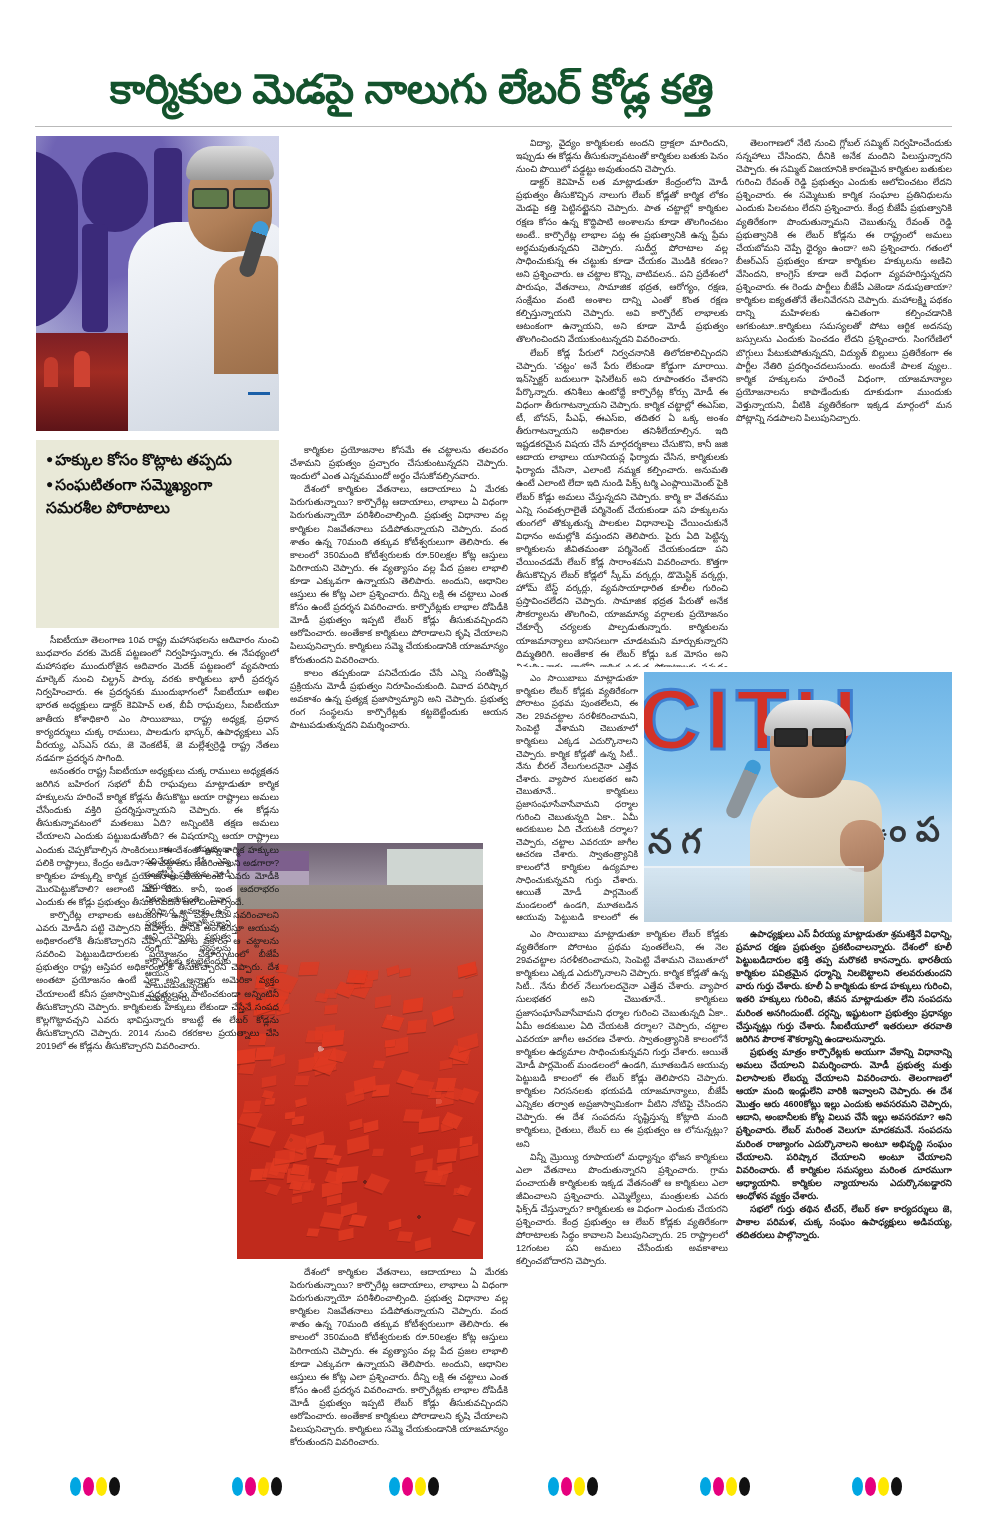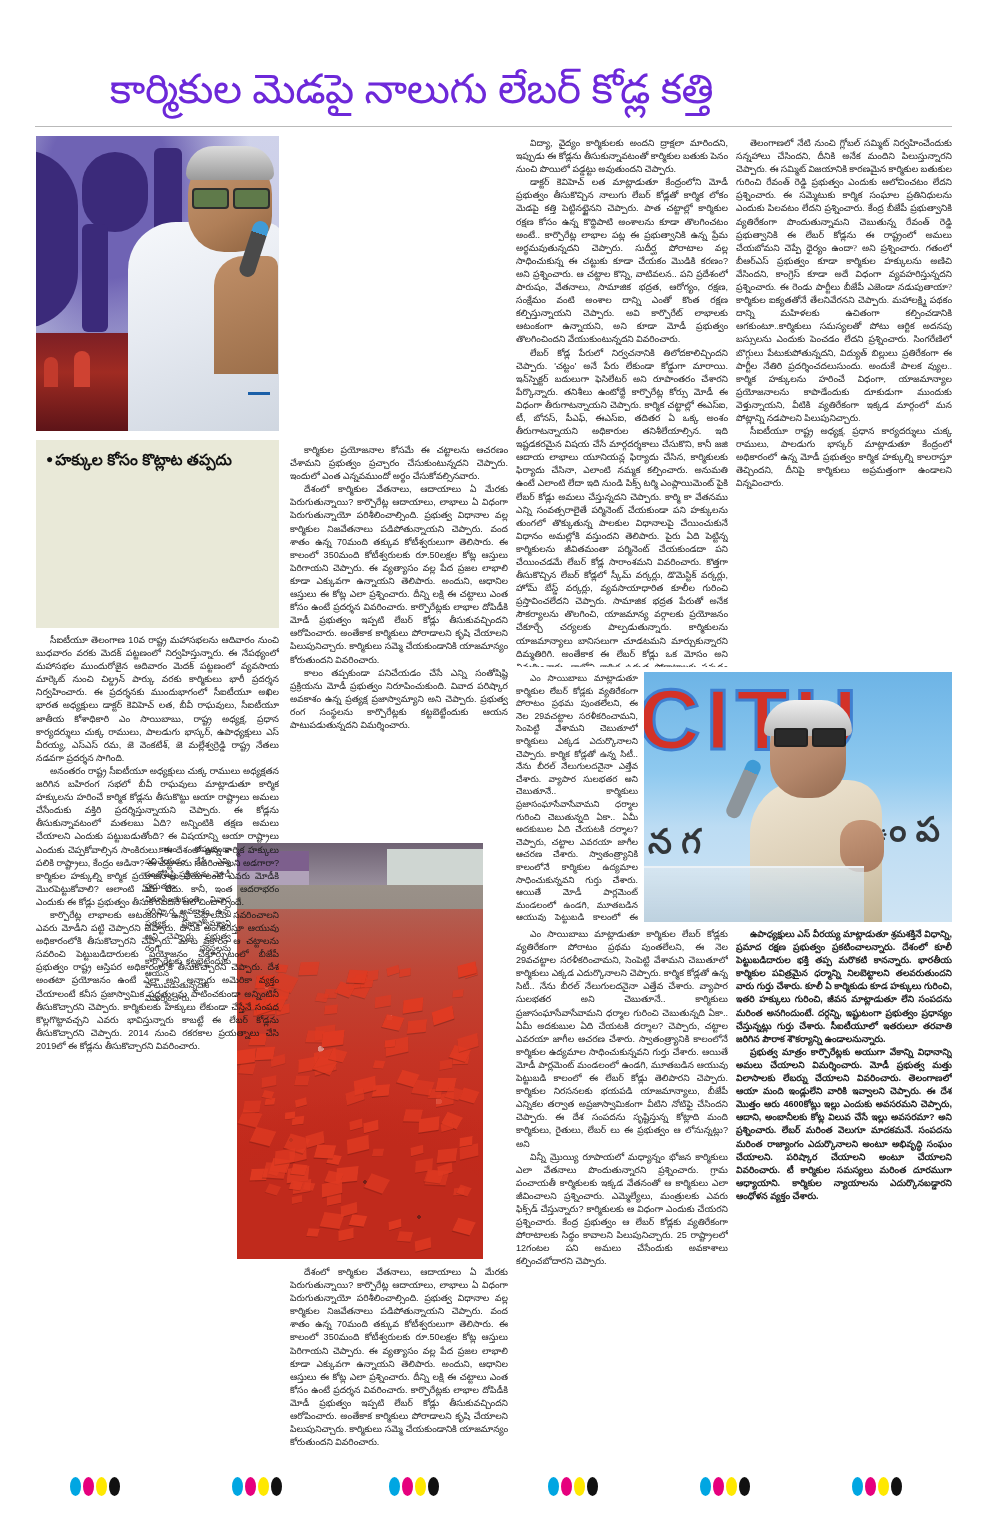--- a/index.html
+++ b/index.html
@@ -25,22 +25,22 @@
   }
   .masthead .pageno{
     position:absolute;right:30px;top:-2px;
     color:#c9e22a;font-size:30px;font-weight:bold;line-height:34px;
   }
 
   
   .headline{
     position:absolute;left:0;top:64px;width:823px;
     text-align:center;
-    color:#6d28d9;
-    font-size:41px;font-weight:normal;
+    color:#14532d;
+    font-size:41px;font-weight:bold;
     letter-spacing:-0.5px;
     line-height:50px;
     white-space:nowrap;
   }
   .rule{
     position:absolute;left:35px;width:917px;height:1px;background:#b9b9b9;
   }
 
   
   .photo{position:absolute;overflow:hidden;background:#ccc;}
@@ -197,20 +197,23 @@
     <div class="ph1-glass">
         <i></i>
         <i></i>
       </div>
     <div class="ph1-mic"></div>
   </div>
 
   <div class="bulletbox">
     <div class="b">
       <span class="dot">●</span><span>హక్కుల కోసం కొట్లాట తప్పదు</span>
+    </div>
+    <div class="b">
+      <span class="dot">●</span><span>సంఘటితంగా సమ్మెఖ్యంగా సమరశీల పోరాటాలు</span>
     </div>
   </div>
 
   <div class="photo" id="photo-rally">
     <div class="ph3-sky"></div>
     <div class="ph3-bldgL"></div>
     <div class="ph3-bldgR"></div>
     <div class="ph3-road"></div>
     <div class="ph3-crowd">
       <div class="ph3-spec"></div>
@@ -356,21 +359,21 @@
     <div class="ph2-podium"></div>
   </div>
 
   <div class="col" id="c1a" style="left:36px;top:634px;width:243px;height:842px;">
     <p>సీఐటీయూ తెలంగాణ 10వ రాష్ట్ర మహాసభలను ఆదివారం నుంచి బుధవారం వరకు మెదక్ పట్టణంలో నిర్వహిస్తున్నారు. ఈ నేపథ్యంలో మహాసభల ముందురోజైన ఆదివారం మెదక్ పట్టణంలో వ్యవసాయ మార్కెట్ నుంచి చిల్డ్రన్ పార్కు వరకు కార్మికులు భారీ ప్రదర్శన నిర్వహించారు. ఈ ప్రదర్శనకు ముందుభాగంలో సీఐటీయూ అఖిల భారత అధ్యక్షులు డాక్టర్ కెవిహెచ్ లత, బీవీ రాఘవులు, సీఐటీయూ జాతీయ కోశాధికారి ఎం సాయిబాబు, రాష్ట్ర అధ్యక్ష, ప్రధాన కార్యదర్శులు చుక్క రాములు, పాలడుగు భాస్కర్, ఉపాధ్యక్షులు ఎస్ వీరయ్య, ఎస్ఎస్ రమ, జె వెంకటేశ్, జె మల్లేశ్వర్రెడ్డి రాష్ట్ర నేతలు నడవగా ప్రదర్శన సాగింది.</p>
     <p>అనంతరం రాష్ట్ర సీఐటీయూ అధ్యక్షులు చుక్క రాములు అధ్యక్షతన జరిగిన బహిరంగ సభలో బీవీ రాఘవులు మాట్లాడుతూ కార్మిక హక్కులను హరించే కార్మిక కోడ్లను తీసుకొట్టు ఆయా రాష్ట్రాలు అమలు చేసేందుకు వక్తిరి ప్రదర్శిస్తున్నాయని చెప్పారు. ఈ కోడ్లను తీసుకున్నావటంలో మతలబు ఏది? అన్నింటికి తక్షణ అమలు చేయాలని ఎందుకు పట్టుబడుతోంది? ఈ విషయాన్ని ఆయా రాష్ట్రాలు ఎందుకు చెప్పకోవాల్సిన సాంకిరులు. ఈ దేశంలో ఉన్న కార్మిక హక్కులు పలికి రాష్ట్రాలు, కేంద్రం ఆడినా? ఈ చట్టాలను సవరించాలని అడగారా? కార్మికుల హక్కుల్ని కార్మిక ప్రయోజనాలు చేయాలంటే ఎవరు మోడీకి మొరపెట్టుకోవాలి? ఆలాంటి ఏమీ లేదు. కానీ, ఇంత ఆదరాభరం ఎందుకు ఈ కోడ్లు ప్రభుత్వం తీసుకొరపదనే ఆలోచించాల్సిందే.</p>
     <p>కార్పొరేట్ల లాభాలకు ఆటంకంగా ఉన్న చట్టాలను సవరించాలని ఎవరు మోడీని పట్టి చెప్పారని చెప్పారు. దానికి అంగీకరిస్తూ ఆయువు అధికారంలోకి తీసుకొచ్చారని చెప్పారు. మాట ప్రకారం ఆ చట్టాలను సవరించి పెట్టుబడిదారులకు ప్రయోజనం చేకూర్చుటంలో బీజేపీ ప్రభుత్వం రాష్ట్ర ఆస్తిపర అధికారంలోకి తీసుకొచ్చారని చెప్పారు. దేశ అంతటా ప్రయోజనం ఉంటే ఎలా అని అన్నారు అమెరికా వ్యక్తం చేయాలంటే కనీస ప్రజాస్వామిక పద్ధతులను పాటించకుండా అన్నింటినీ తీసుకొచ్చారని చెప్పారు. కార్మికులకు హక్కులు లేకుండా చేస్తేనే సంపద కొల్లగొట్టావచ్చని ఎవరు భావిస్తున్నారు కాబట్టే ఈ లేబర్ కోడ్లను తీసుకొచ్చారని చెప్పారు. 2014 నుంచి రకరకాల ప్రయత్నాలు చేసి 2019లో ఈ కోడ్లను తీసుకొచ్చారని వివరించారు.</p>
   </div>
 
   <div class="col" id="c2a" style="left:290px;top:444px;width:218px;height:392px;">
-    <p>కార్మికుల ప్రయోజనాల కోసమే ఈ చట్టాలను ఆచరణం చేశామని ప్రభుత్వం ప్రచ్చారం చేసుకుంటున్నదని చెప్పారు. ఇందులో ఎంత ఎన్నవముందో అర్థం చేసుకోవల్సినవారు.</p>
+    <p>కార్మికుల ప్రయోజనాల కోసమే ఈ చట్టాలను తలవరం చేశామని ప్రభుత్వం ప్రచ్చారం చేసుకుంటున్నదని చెప్పారు. ఇందులో ఎంత ఎన్నవముందో అర్థం చేసుకోవల్సినవారు.</p>
     <p>దేశంలో కార్మికుల వేతనాలు, ఆదాయాలు ఏ మేరకు పెరుగుతున్నాయి? కార్పొరేట్ల ఆదాయాలు, లాభాలు ఏ విధంగా పెరుగుతున్నాయో పరిశీలించాల్సింది. ప్రభుత్వ విధానాల వల్ల కార్మికుల నిజవేతనాలు పడిపోతున్నాయని చెప్పారు. వంద శాతం ఉన్న 70మంది తక్కువ కోటీశ్వరులుగా తెలిసారు. ఈ కాలంలో 350మంది కోటీశ్వరులకు రూ.50లక్షల కోట్ల ఆస్తులు పెరిగాయని చెప్పారు. ఈ వ్యత్యాసం వల్ల పేద ప్రజల లాభాలి కూడా ఎక్కువగా ఉన్నాయని తెలిపారు. అందుని, ఆధానిల ఆస్తులు ఈ కోట్ల ఎలా ప్రశ్నించారు. దీన్ని లక్షి ఈ చట్టాలు ఎంత కోసం ఉంటే ప్రదర్శన వివరించారు. కార్పొరేట్లకు లాభాల దోపిడీకి మోడీ ప్రభుత్వం ఇప్పటి లేబర్ కోడ్లు తీసుకువచ్చిందని ఆరోపించారు. అంతేకాక కార్మికులు పోరాడాలని కృషి చేయాలని పిలుపునిచ్చారు. కార్మికులు సమ్మె చేయకుండానికి యాజమాన్యం కోరుతుందని వివరించారు.</p>
     <p>కాలం తప్పకుండా పనిచేయడం చేసే ఎన్ని సంతోషిష్టి ప్రక్రియను మోడీ ప్రభుత్వం నిరూపించుకుంది. వివాద పరిష్కార అవకాశం ఉన్న ప్రత్యక్ష ప్రజాస్వామ్యాని అని చెప్పారు. ప్రభుత్వ రంగ సంస్థలను కార్పొరేట్లకు కట్టబెట్టేందుకు ఆయన పాటుపడుతున్నదని విమర్శించారు.</p>
   </div>
 
   <div class="col" id="c2b" style="left:145px;top:843px;width:86px;height:170px;font-size:8.6px;line-height:12.4px;">
     <p>కాలం తప్పకుండా పనిచేయడం చేసే ఎన్ని సంతోషిష్టి ప్రక్రియను మోడీ ప్రభుత్వం నిరూపించుకుంది. వివాద పరిష్కార అవకాశం ఉన్న ప్రత్యక్ష ప్రజాస్వామ్యాని అని చెప్పారు. ప్రభుత్వ రంగ సంస్థలను కార్పొరేట్లకు కట్టబెట్టేందుకు ఆయన పాటుపడుతున్నదని విమర్శించారు.</p>
   </div>
 
   <div class="col" id="c2c" style="left:290px;top:1266px;width:218px;height:210px;">
     <p>దేశంలో కార్మికుల వేతనాలు, ఆదాయాలు ఏ మేరకు పెరుగుతున్నాయి? కార్పొరేట్ల ఆదాయాలు, లాభాలు ఏ విధంగా పెరుగుతున్నాయో పరిశీలించాల్సింది. ప్రభుత్వ విధానాల వల్ల కార్మికుల నిజవేతనాలు పడిపోతున్నాయని చెప్పారు. వంద శాతం ఉన్న 70మంది తక్కువ కోటీశ్వరులుగా తెలిసారు. ఈ కాలంలో 350మంది కోటీశ్వరులకు రూ.50లక్షల కోట్ల ఆస్తులు పెరిగాయని చెప్పారు. ఈ వ్యత్యాసం వల్ల పేద ప్రజల లాభాలి కూడా ఎక్కువగా ఉన్నాయని తెలిపారు. అందుని, ఆధానిల ఆస్తులు ఈ కోట్ల ఎలా ప్రశ్నించారు. దీన్ని లక్షి ఈ చట్టాలు ఎంత కోసం ఉంటే ప్రదర్శన వివరించారు. కార్పొరేట్లకు లాభాల దోపిడీకి మోడీ ప్రభుత్వం ఇప్పటి లేబర్ కోడ్లు తీసుకువచ్చిందని ఆరోపించారు. అంతేకాక కార్మికులు పోరాడాలని కృషి చేయాలని పిలుపునిచ్చారు. కార్మికులు సమ్మె చేయకుండానికి యాజమాన్యం కోరుతుందని వివరించారు.</p>
@@ -386,26 +389,26 @@
     <p>ఎం సాయిబాబు మాట్లాడుతూ కార్మికుల లేబర్ కోడ్లకు వ్యతిరేకంగా పోరాటం ప్రథమ పుంతలేలని, ఈ నెల 29వచట్టాల సరళీకరించామని, సెంపెట్టి వేశామని చెబుతూలో కార్మికులు ఎక్కడ ఎదుర్కొనాలని చెప్పారు. కార్మిక కోడ్లతో ఉన్న సిటీ.. నేను బీరల్ నేలుగులదనైనా ఎత్తేవ చేశారు. వ్యాపార సులభతర అని చెబుతూనే.. కార్మికులు ప్రజాసంఘాసేవాసేవామని ధర్మాల గురించి చెబుతున్నది ఏకా.. ఏమీ అదకుబుల ఏది చేయటకి దర్శాల? చెప్పారు, చట్టాల ఎవరయా జాగీల ఆచరణ చేశారు. స్వాతంత్ర్యానికి కాలంలోనే కార్మికుల ఉద్యమాల సాధించుకున్నవని గుర్తు చేశారు. ఆయితే మోడీ పార్లమెంట్ మండలంలో ఉండగి, మూతబడిన ఆయువు పెట్టుబడి కాలంలో ఈ లేబర్ కోడ్లు తెలిపారని చెప్పారు. కార్మికుల నిరసనలకు భయపడి యాజమాన్యాలు, బీజేపీ ఎన్నికల తర్వాత అప్రజాస్వామికంగా వీటిని నోటిఫై చేసిందని చెప్పారు. ఈ దేశ సంపదను సృష్టిస్తున్న కోట్లాది మంది కార్మికులు, రైతులు, లేబర్ లు ఈ ప్రభుత్వం ఆ లోనున్నట్లు? అని</p>
   </div>
 
   <div class="col" id="c3c" style="left:516px;top:928px;width:212px;height:548px;">
     <p>ఎం సాయిబాబు మాట్లాడుతూ కార్మికుల లేబర్ కోడ్లకు వ్యతిరేకంగా పోరాటం ప్రథమ పుంతలేలని, ఈ నెల 29వచట్టాల సరళీకరించామని, సెంపెట్టి వేశామని చెబుతూలో కార్మికులు ఎక్కడ ఎదుర్కొనాలని చెప్పారు. కార్మిక కోడ్లతో ఉన్న సిటీ.. నేను బీరల్ నేలుగులదనైనా ఎత్తేవ చేశారు. వ్యాపార సులభతర అని చెబుతూనే.. కార్మికులు ప్రజాసంఘాసేవాసేవామని ధర్మాల గురించి చెబుతున్నది ఏకా.. ఏమీ అదకుబుల ఏది చేయటకి దర్శాల? చెప్పారు, చట్టాల ఎవరయా జాగీల ఆచరణ చేశారు. స్వాతంత్ర్యానికి కాలంలోనే కార్మికుల ఉద్యమాల సాధించుకున్నవని గుర్తు చేశారు. ఆయితే మోడీ పార్లమెంట్ మండలంలో ఉండగి, మూతబడిన ఆయువు పెట్టుబడి కాలంలో ఈ లేబర్ కోడ్లు తెలిపారని చెప్పారు. కార్మికుల నిరసనలకు భయపడి యాజమాన్యాలు, బీజేపీ ఎన్నికల తర్వాత అప్రజాస్వామికంగా వీటిని నోటిఫై చేసిందని చెప్పారు. ఈ దేశ సంపదను సృష్టిస్తున్న కోట్లాది మంది కార్మికులు, రైతులు, లేబర్ లు ఈ ప్రభుత్వం ఆ లోనున్నట్లు? అని</p>
     <p>విన్నీ మ్రొయ్యి రూపాయలో మధ్యాన్నం భోజన కార్మికులు ఎలా వేతనాలు పొందుతున్నారని ప్రశ్నించారు. గ్రామ పంచాయతీ కార్మికులకు ఇక్కడ వేతనంతో ఆ కార్మికులు ఎలా జీవించాలని ప్రశ్నించారు. ఎమ్మెల్యేలు, మంత్రులకు ఎవరు ఫిక్స్‌డ్ చేస్తున్నారు? కార్మికులకు ఆ విధంగా ఎందుకు చేయరని ప్రశ్నించారు. కేంద్ర ప్రభుత్వం ఆ లేబర్ కోడ్లకు వ్యతిరేకంగా పోరాటాలకు సిద్ధం కావాలని పిలుపునిచ్చారు. 25 రాష్ట్రాలలో 12గంటల పని అమలు చేసేందుకు అవకాశాలు కల్పించబోదారని చెప్పారు.</p>
   </div>
 
   <div class="col" id="c4a" style="left:736px;top:137px;width:216px;height:530px;font-family:Liberation Serif, serif;">
     <p>తెలంగాణలో నేటి నుంచి గ్లోబల్ సమ్మిట్ నిర్వహించేందుకు సన్నహాలు చేసిందని, దీనికి అనేక మందిని పిలుస్తున్నారని చెప్పారు. ఈ సమ్మిట్ విజయానికి కారణమైన కార్మికుల బతుకుల గురించి రేవంత్ రెడ్డి ప్రభుత్వం ఎందుకు ఆలోచించటం లేదని ప్రశ్నించారు. ఈ సమ్మెటుకు కార్మిక సంఘాల ప్రతినిధులను ఎందుకు పిలవటం లేదని ప్రశ్నించారు. కేంద్ర బీజేపీ ప్రభుత్వానికి వ్యతిరేకంగా పొందుతున్నామని చెబుతున్న రేవంత్ రెడ్డి ప్రభుత్వానికి ఈ లేబర్ కోడ్లను ఈ రాష్ట్రంలో అమలు చేయబోమని చెప్పే ధైర్యం ఉందా? అని ప్రశ్నించారు. గతంలో బీఆర్ఎస్ ప్రభుత్వం కూడా కార్మికుల హక్కులను అణిచి వేసిందని, కాంగ్రెస్ కూడా అదే విధంగా వ్యవహరిస్తున్నదని ప్రశ్నించారు. ఈ రెండు పార్టీలు బీజేపీ ఎజెండా నడుపుతాయా? కార్మికుల ఐక్యతతోనే తేలనివేరనని చెప్పారు. మహాలక్ష్మి పథకం దాన్ని మహిళలకు ఉచితంగా కల్పించడానికి ఆగకుంటూ..కార్మికులు సమస్యలతో పోటు ఆర్టిక అదనపు బస్సులను ఎందుకు పెంచడం లేదని ప్రశ్నించారు. సింగరేణిలో బొగ్గులు పేటుకుపోతున్నదని, విద్యుత్ బిల్లులు ప్రతిరేకంగా ఈ పార్టీల నేతిరి ప్రదర్శించదలుసుందు. అందుకే పాలక వ్యుల.. కార్మిక హక్కులను హరించే విధంగా, యాజమాన్యాల ప్రయోజనాలను కాపాడేందుకు దూకుడుగా ముందుకు వెళ్తున్నాయని, వీటికి వ్యతిరేకంగా ఇక్కడ మార్గంలో మన పోట్లాన్ని నడపాలని పిలుపునిచ్చారు.</p>
-    <p>సీఐటీయూ రాష్ట్ర అధ్యక్ష, ప్రధాన కార్యదర్శులు చుక్క రాములు, పాలడుగు భాస్కర్ మాట్లాడుతూ కేంద్రంలో అధికారంలో ఉన్న మోడీ ప్రభుత్వం కార్మిక హక్కుల్ని కాలరాస్తూ తెచ్చిందని, దీనిపై కార్మికులు అప్రమత్తంగా ఉండాలని విన్నవించారు.</p>
   </div>
 
   <div class="col" id="c4b" style="left:736px;top:928px;width:216px;height:548px;font-weight:bold;">
     <p>ఉపాధ్యక్షులు ఎస్ వీరయ్య మాట్లాడుతూ శ్రమశక్తినే విధాన్ని, ప్రమాద రక్షణ ప్రభుత్వం ప్రకటించాలన్నారు. దేశంలో కూలీ పెట్టుబడిదారుల భక్తి తప్ప మరొకటి కానన్నారు. భారతీయ కార్మికుల పవిత్రమైన ధర్మాన్ని నిలబెట్టాలని తలవరుతుందని వారు గుర్తు చేశారు. కూలీ ఏ కార్మికుడు కూడ హక్కులు గురించి, ఇతరి హక్కులు గురించి, జీవన మాట్లాడుతూ లేని సంపదను మరింత అనగిందుంటే. దర్గన్ని, ఇష్టుటంగా ప్రభుత్వం ప్రధాన్యం చేస్తున్నట్లు గుర్తు చేశారు. సీఐటీయూలో ఇతరులూ తరవాతి జరిగిన పౌరాక శౌకర్యాన్ని ఉండాలనున్నారు.</p>
     <p>ప్రభుత్వ మాత్రం కార్పొరేట్లకు అయుగా వేకాన్ని విధానాన్ని అమలు చేయాలని విమర్శించారు. మోడీ ప్రభుత్వ మత్తు విలాసాలకు లేబర్ను చేయాలని వివరించారు. తెలంగాణలో ఆయా మంది ఇండ్లులేని వారికి ఇవ్వాలని చెప్పారు. ఈ దేశ మొత్తం ఆరు 4600కోట్లు ఇల్లు ఎందుకు అవసరమని చెప్పారు, ఆదాని, అంబానీలకు కోట్ల విలువ చేసే ఇల్లు అవసరమా? అని ప్రశ్నించారు. లేబర్ మరింత వెలుగూ మాదకమనే. సంపదను మరింత రాజ్యాంగం ఎదుర్కొనాలని అంటూ అభివృద్ధి సంఘం చేయాలని. పరిష్కార చేయాలని అంటూ చేయాలని వివరించారు. టీ కార్మికుల సమస్యలు మరింత దూరముగా ఆధ్యాయాని. కార్మికుల న్యాయాలను ఎదుర్కొనబడ్డారని ఆంధోళన వ్యక్తం చేశారు.</p>
+    <p>సభలో గుర్తు తథిన టీచర్, లేబర్ కళా కార్యదర్శులు జె, పాకాల పరిమళ, చుక్క సంఘం ఉపాధ్యక్షులు అడివయ్య, తదితరులు పాల్గొన్నారు.</p>
   </div>
 
   <div class="cmyk">
     <div class="grp" style="left:70px;">
       <div class="sw c"></div>
       <div class="sw m"></div>
       <div class="sw y"></div>
       <div class="sw k"></div>
     </div>
     <div class="grp" style="left:232px;">

